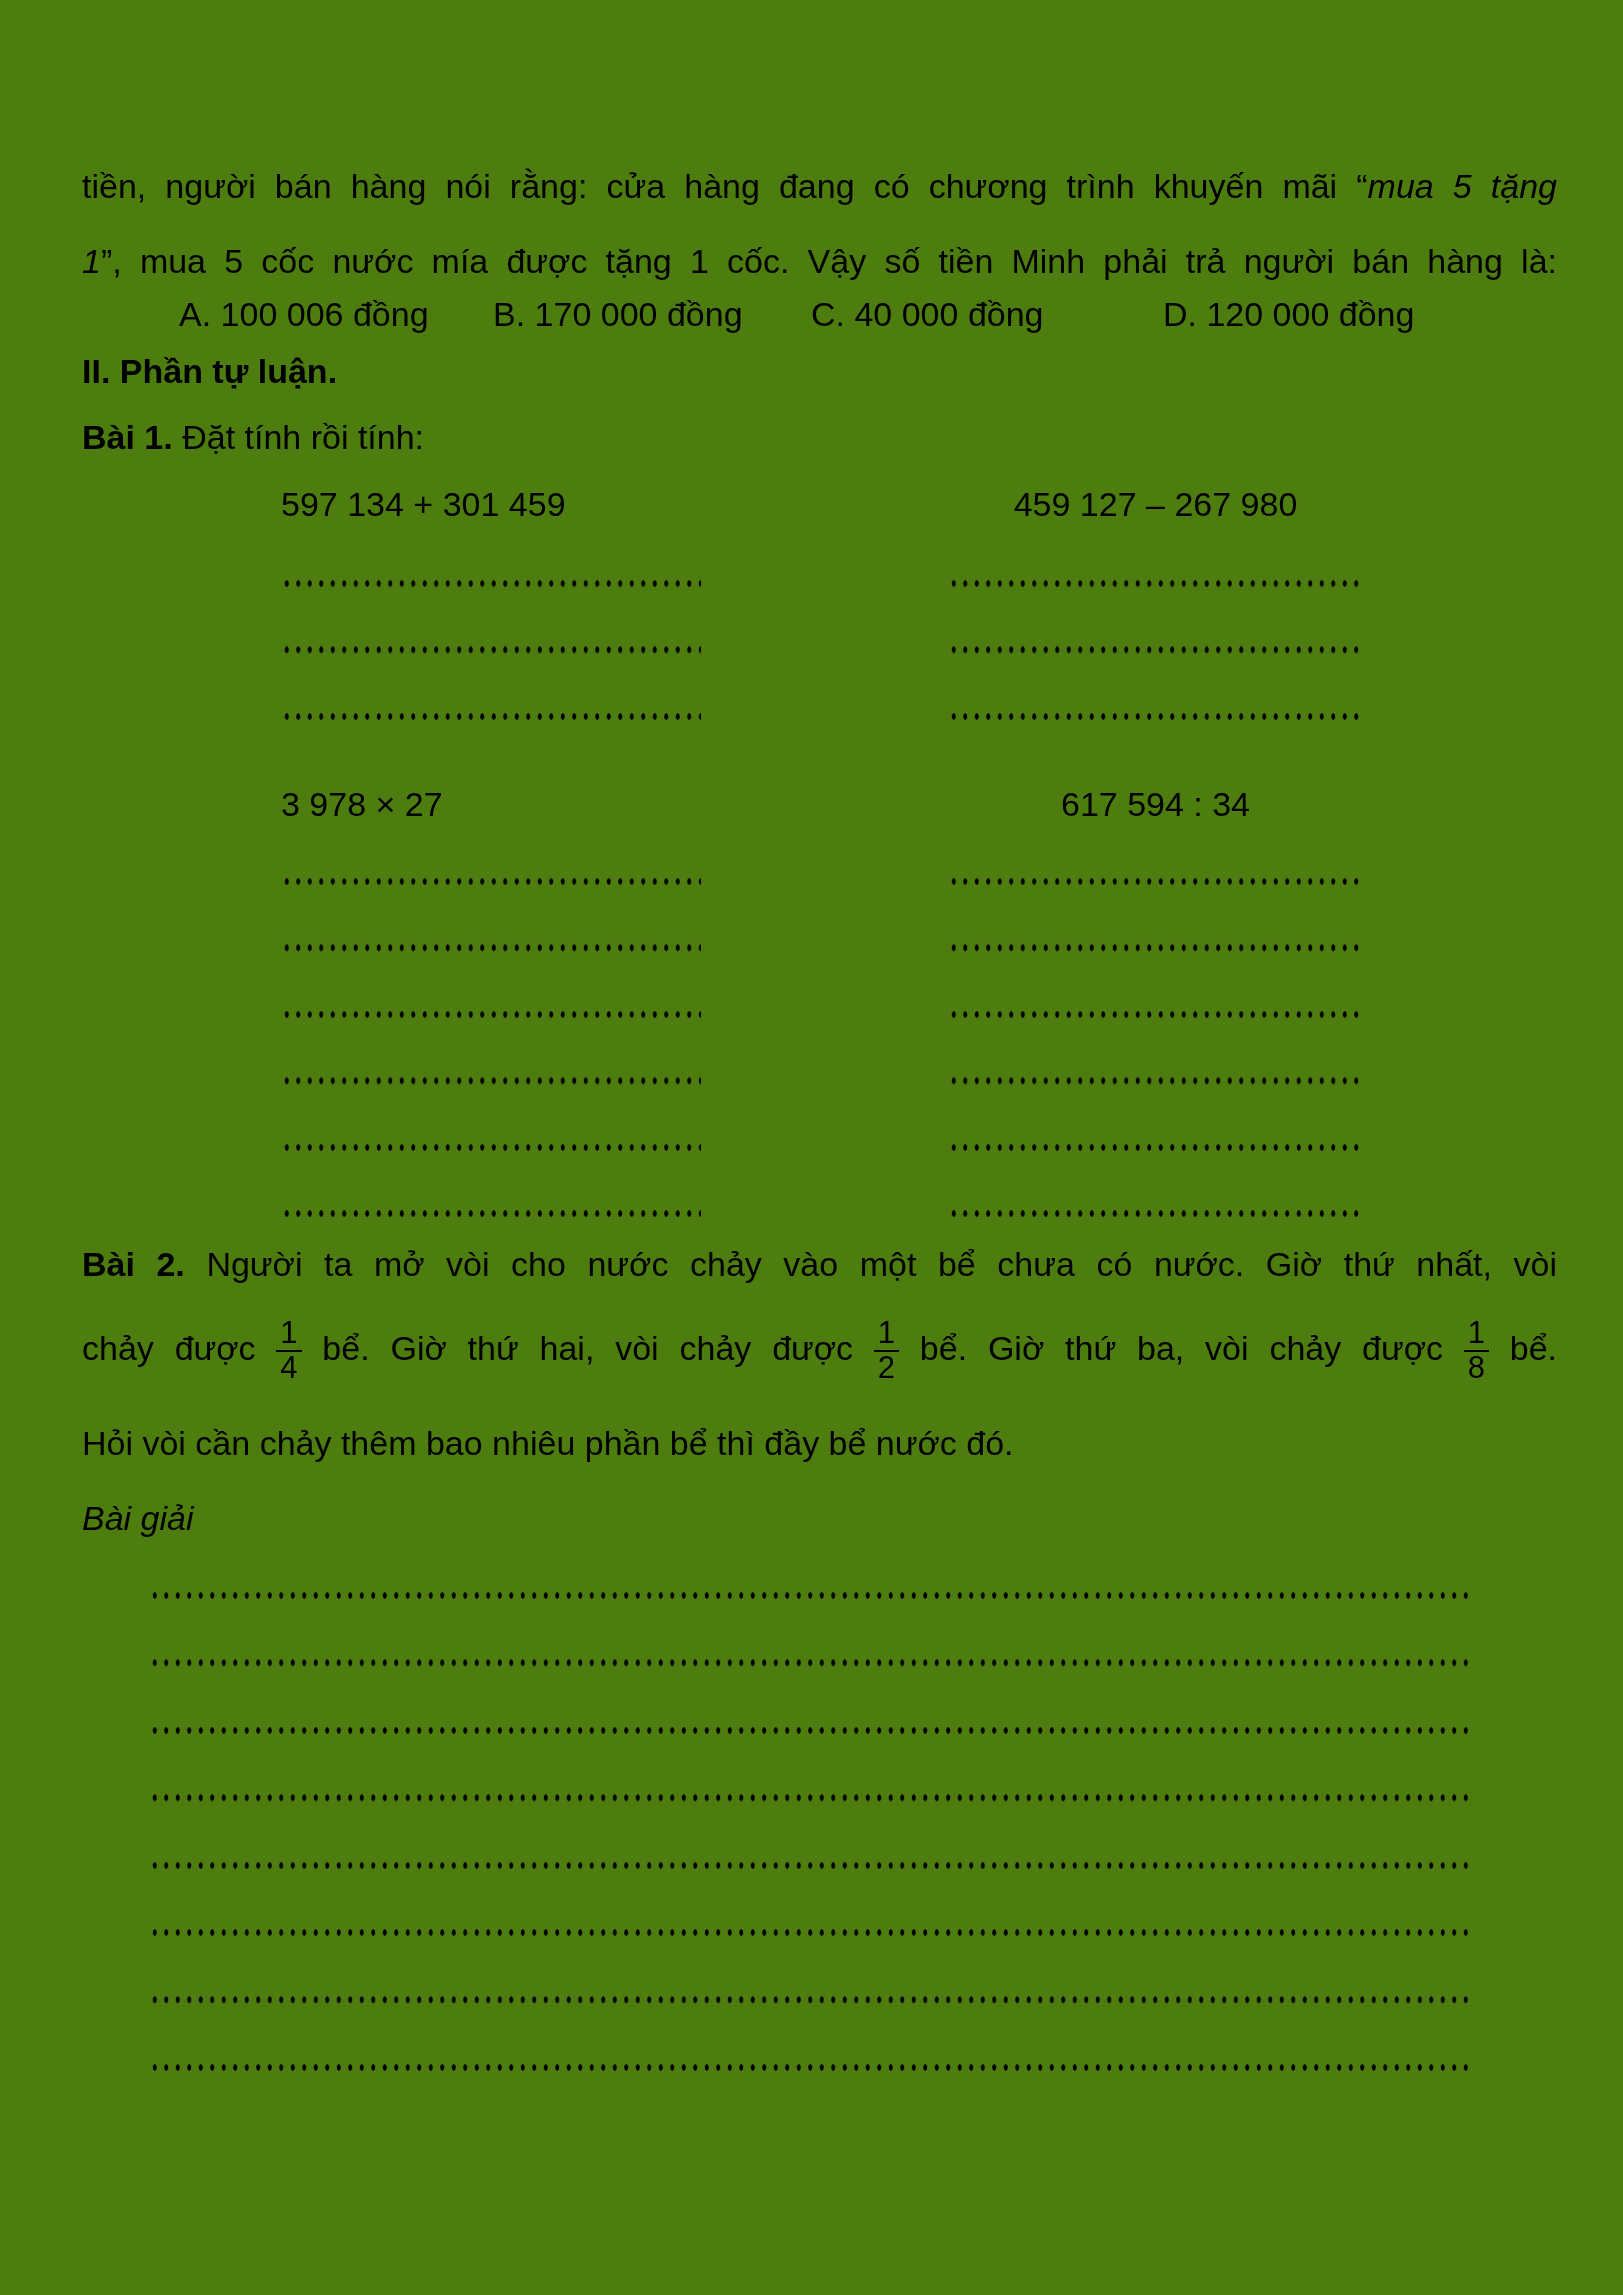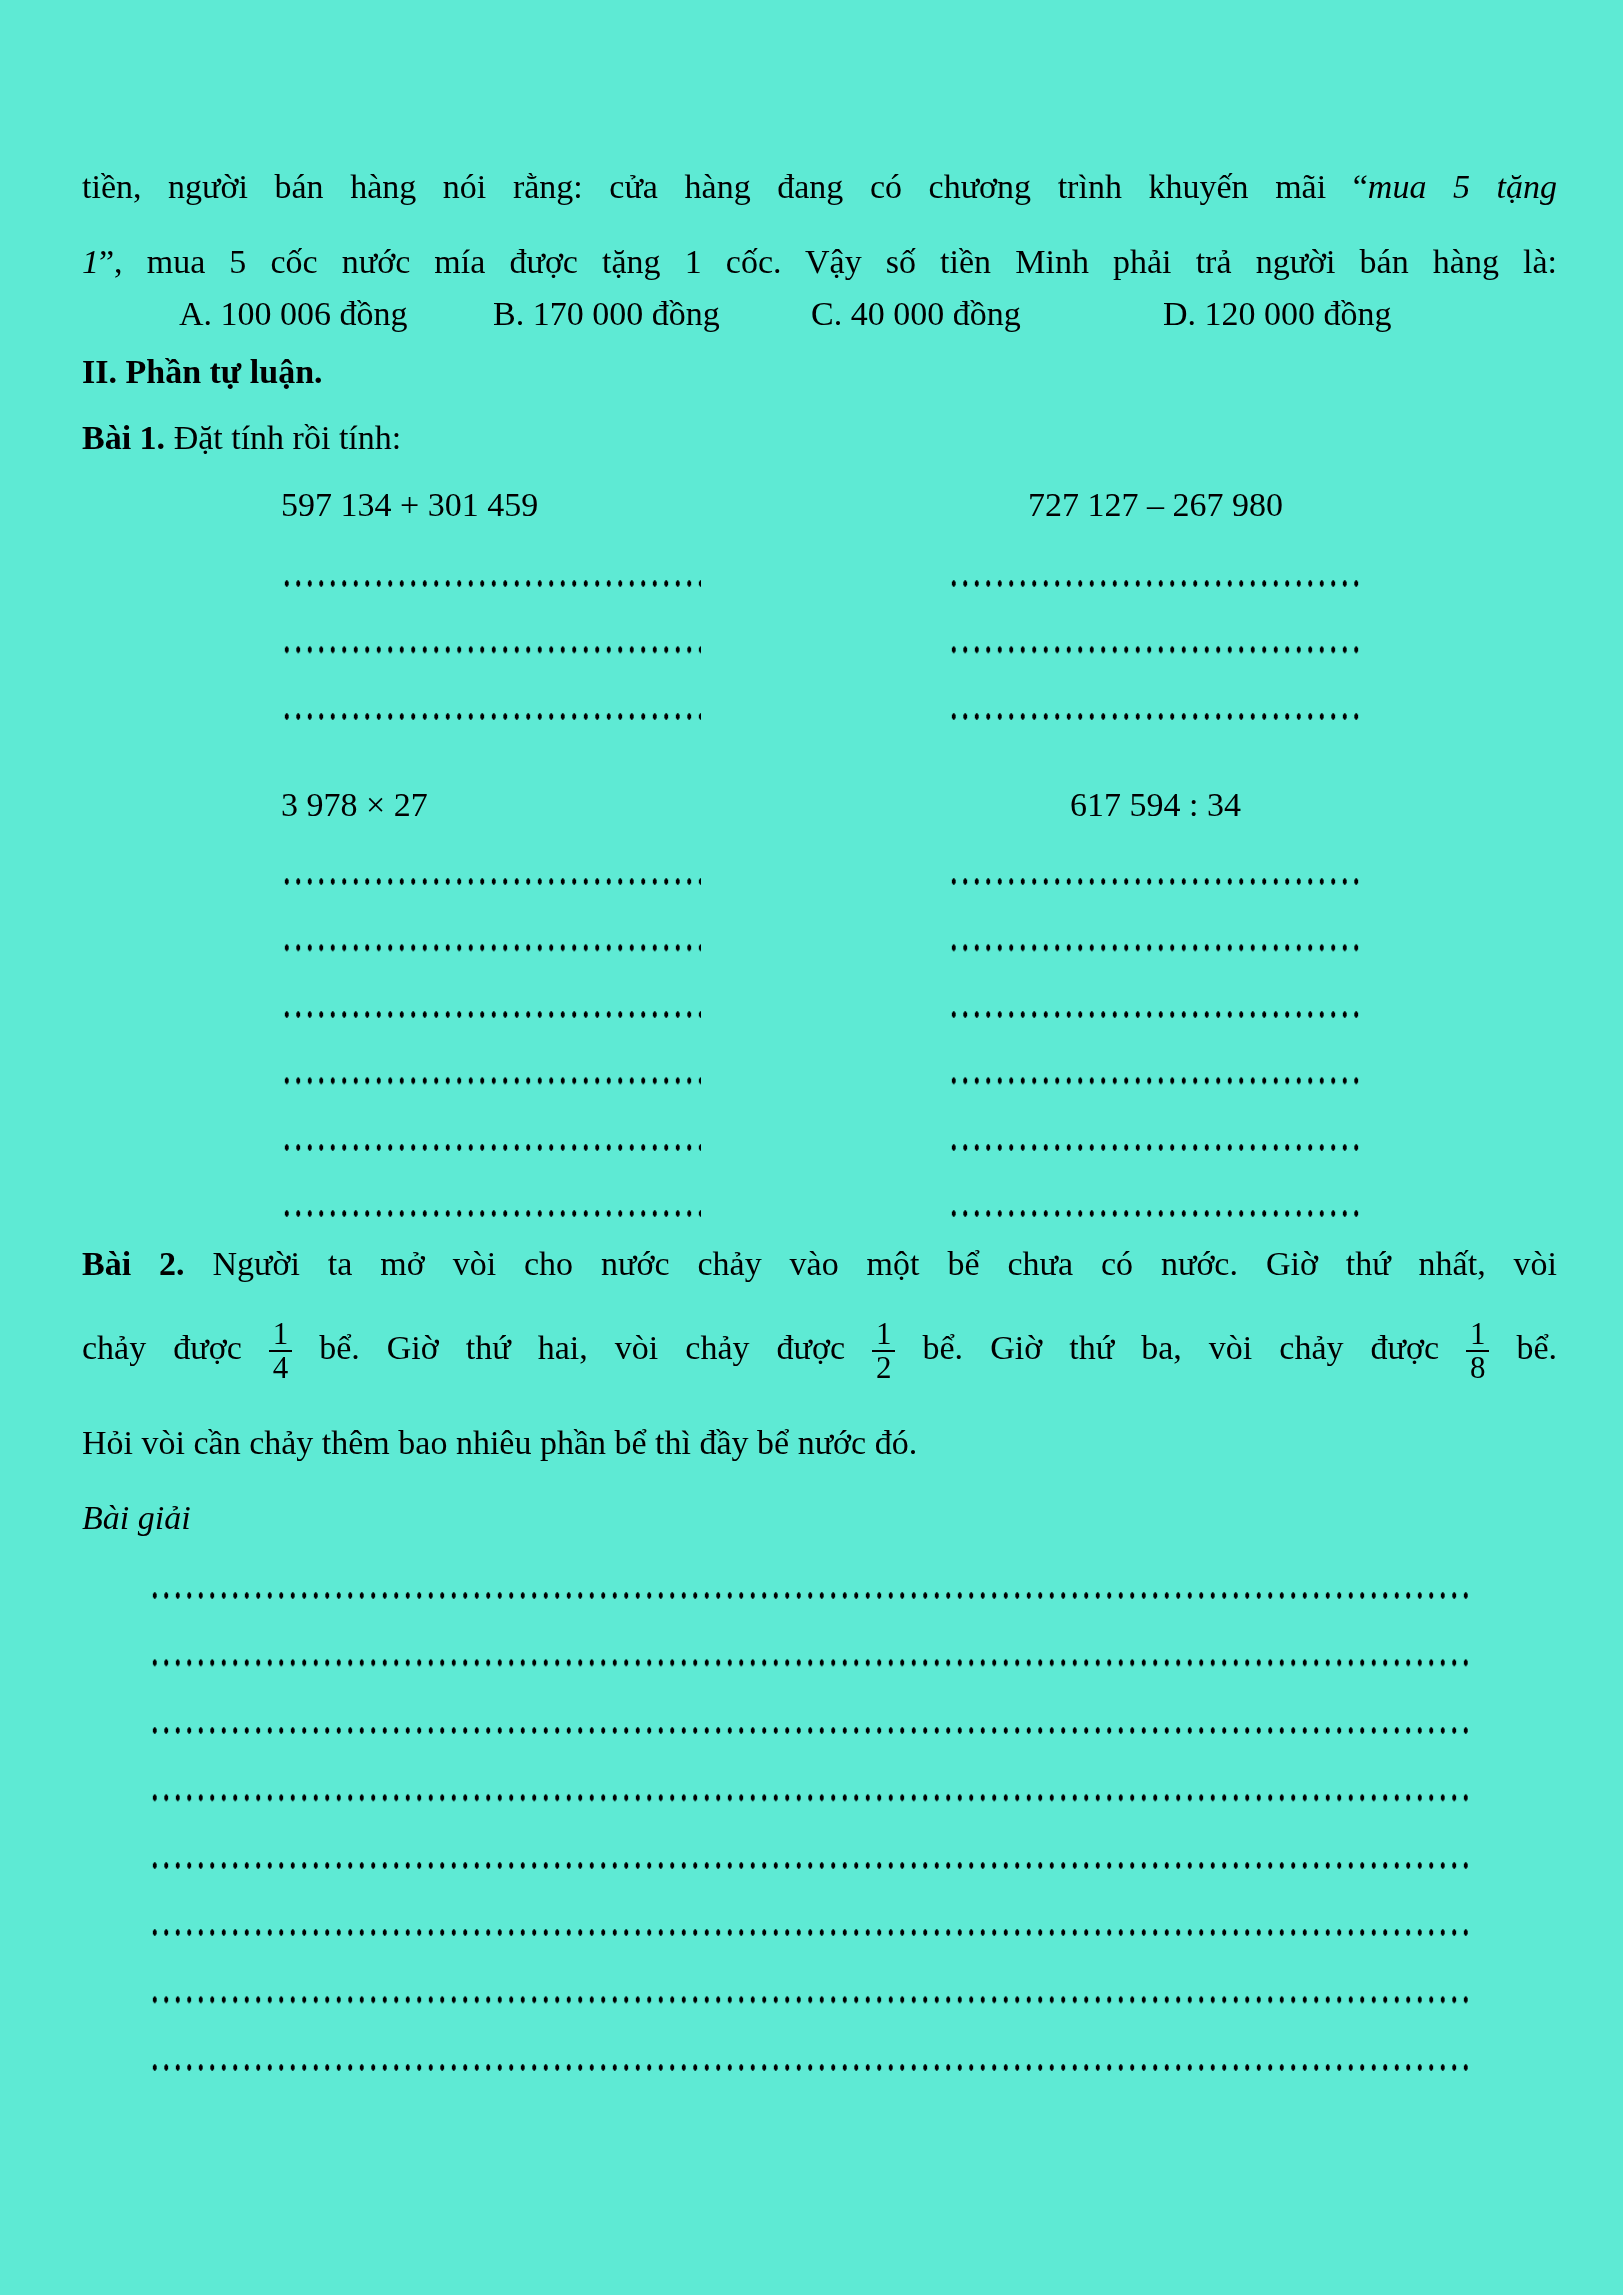--- a/index.html
+++ b/index.html
@@ -1,22 +1,22 @@
 <!DOCTYPE html>
 <html style="font-size:12.6px"><head>
 <meta charset="utf-8">
 <style>
   html, body { margin: 0; padding: 0; background: #ffffff; }
   .page {
     position: relative;
     width: 1623px;
     height: 2295px;
-    background: #5eead4;
+    background: #4d7c0f;
     color: #000000;
-    font-family: Liberation Serif, serif;
+    font-family: Liberation Sans, sans-serif;
     font-size: 34px;
     overflow: hidden;
   }
   .abs { position: absolute; left: 82px; width: 1475px; }
 
   
   .jline { text-align: justify; text-align-last: justify; line-height: 75px; white-space: normal; }
   .ital { font-style: italic; }
   .bold { font-weight: bold; }
 
@@ -83,21 +83,21 @@
     <span class="opt c">C. 40 000 đồng</span>
     <span class="opt d">D. 120 000 đồng</span>
   </div>
 
   <div class="abs sec-heading">II. Phần tự luận.</div>
 
   <div class="abs bai1-title"><span class="bold">Bài 1.</span><span> Đặt tính rồi tính:</span></div>
 
   <div class="abs expr-row expr-row-1">
     <div class="expr-left">597 134 + 301 459</div>
-    <div class="expr-right">727 127 – 267 980</div>
+    <div class="expr-right">459 127 – 267 980</div>
   </div>
 
   <div class="abs dots-block-1">
     <div class="dotpair">
       <div class="dotline dl-left"></div>
       <div class="dotline dl-right"></div>
     </div>
   <div class="dotpair">
       <div class="dotline dl-left"></div>
       <div class="dotline dl-right"></div>

